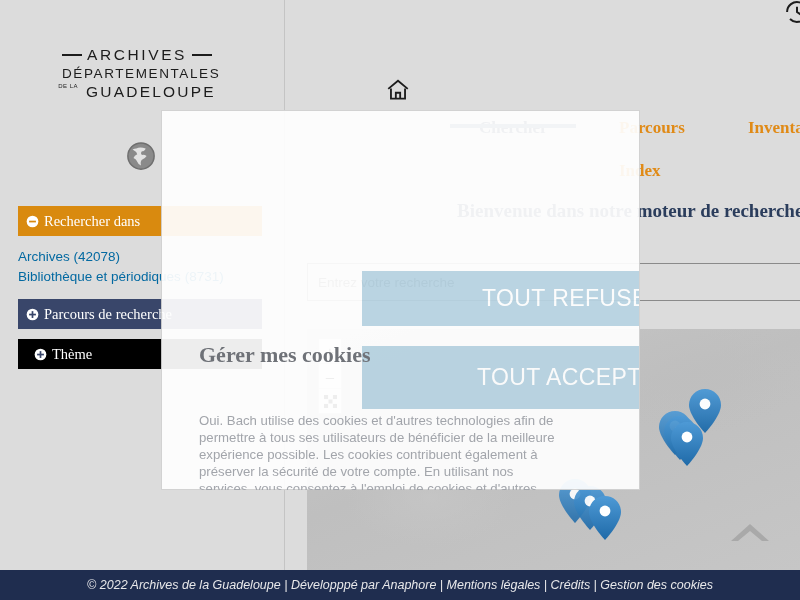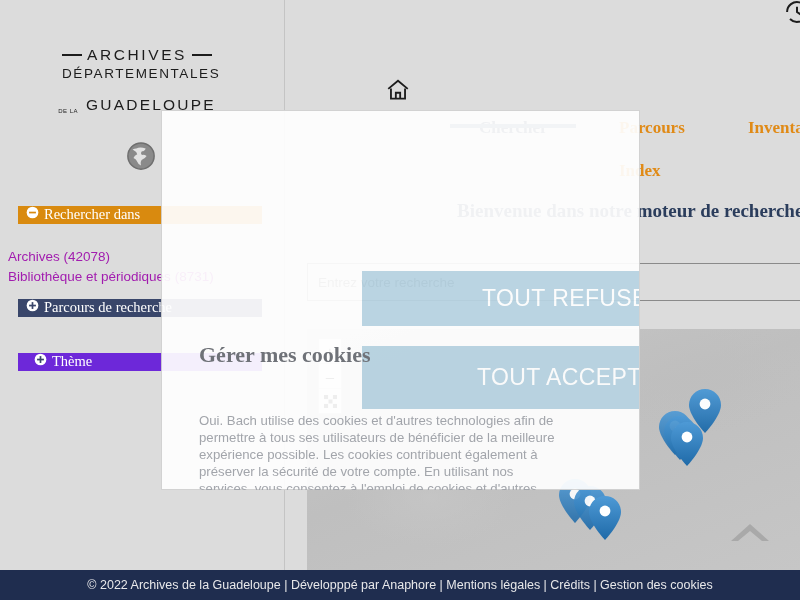--- a/index.html
+++ b/index.html
@@ -17,49 +17,49 @@
   .header-band { position: absolute; left: 0; top: 0; width: 800px; height: 570px; background: #dcdcdc; }
 
   .vdivider { position:absolute; left:284px; top:0; width:1px; height:570px; background:#c4c4c4; }
 
   
   .logo { position: absolute; left: 62px; top: 46px; width: 150px; color:#1c1c1c; text-align:center; }
   .logo-l1 { font-size: 15.5px; letter-spacing: 2.6px; font-weight: 400; white-space:nowrap;
              display:flex; align-items:center; justify-content:center; gap:5px; }
   .logo-rule { display:block; height:2px; background:#1c1c1c; width:22px; }
   .logo-l2 { font-size: 13.5px; letter-spacing: 1.6px; margin-top:2px; white-space:nowrap; }
-  .logo-l3 { font-size: 15.5px; letter-spacing: 2.2px; margin-top:15px; white-space:nowrap;
-             display:flex; align-items:flex-end; justify-content:center; gap:8px; }
+  .logo-l3 { font-size: 15.5px; letter-spacing: 2.2px; margin-top:2px; white-space:nowrap;
+             display:flex; align-items:flex-start; justify-content:center; gap:8px; }
   .logo-dela { font-size: 6px; letter-spacing: .5px; }
 
   
   .nav { position:absolute; left:0; top:0; width:800px; height:130px; }
   .nav-home { position:absolute; left:385px; top:77px; width:26px; height:26px; }
   .nav-item { position:absolute; font-family:"Liberation Serif", serif; font-size:17px; font-weight:700; white-space:nowrap;margin-top:32px; }
   .nav-chercher { left:479px; top:86px; color:#2b3d5c; }
   .nav-chercher-underline { position:absolute; left:450px; top:124px; width:126px; height:4px; background:#54637f; }
   .nav-soldats { left:619px; top:86px; color:#e08a16; }
   .nav-index { left:619px; top:129px; color:#e08a16; }
   .nav-inventaires { left:748px; top:86px; color:#e08a16; }
 
   .top-right-icon { position:absolute; left:783px; top:-2px; width:28px; height:28px; color:#1c1c1c; }
 
   
   .globe { position:absolute; left:126px; top:141px; width:30px; height:30px; color:#7b7b7b; }
 
   
-  .facet { position:absolute; left:18px; width:244px; height:18px; display:flex; align-items:flex-start;
+  .facet { position:absolute; left:18px; width:244px; height:30px; display:flex; align-items:center;
            padding-left:8px; gap:5px; color:#ffffff;
            font-family:"Liberation Serif", serif; font-size:14.5px; }
   .facet-orange { top:206px; background:#d98a0f; }
   .facet-blue1  { top:299px; background:#39466a; }
-  .facet-blue2  { top:353px; background:#6d28d9;padding-left:16px; }
+  .facet-blue2  { top:339px; background:#000000;padding-left:16px; }
   .facet-ico { width:13px; height:13px; flex:0 0 13px; }
 
-  .facet-opt { position:absolute; left:8px; color:#a21caf; font-size:13.5px; white-space:nowrap; }
+  .facet-opt { position:absolute; left:18px; color:#0369a1; font-size:13.5px; white-space:nowrap; }
   .facet-opt-1 { top:249px; }
   .facet-opt-2 { top:269px; }
 
   
   .welcome { position:absolute; left:457px; top:200px; font-family:"Liberation Serif", serif;
              font-size:19px; font-weight:700; color:#2b3d5c; white-space:nowrap; }
   .search-box { position:absolute; left:307px; top:263px; width:520px; height:38px;
                 border:1px solid #8a8a8a; background:transparent; }
   .search-ph { position:absolute; left:318px; top:275px; font-size:13.5px; color:#5a5a5a; }
 
@@ -74,21 +74,21 @@
   .map-ctrl { position:absolute; left:318px; top:338px; width:24px; height:76px;
               background:#fdfdfd; border:1px solid #c9c9c9; display:flex; flex-direction:column; }
   .map-btn { flex:1; display:flex; align-items:center; justify-content:center;
              font-size:15px; color:#1a1a1a; border-bottom:1px solid #dcdcdc; line-height:1; }
   .map-btn:last-child { border-bottom:none; }
 
   .pin { position:absolute; width:100%; height:100%; }
 
   
   .footer { position:absolute; left:0; top:570px; width:800px; height:30px; background:#1f2d4f;
-            display:flex; align-items:center; justify-content:center; }
+            display:flex; align-items:center; justify-content:center;font-style:italic; }
   .footer-txt { font-size:12.5px; color:#e8e8ea; white-space:nowrap; }
 
   
   .modal { position:absolute; left:161px; top:110px; width:479px; height:380px;
            background:#ffffff; border:1px solid #d2d2d2; overflow:hidden;
            opacity:.93; }
   .btn-refuse { position:absolute; left:200px; top:160px; width:393px; height:55px;
                 background:#b8d4e3; color:#ffffff; font-size:23px; letter-spacing:.4px;
                 display:flex; align-items:center; padding-left:120px; }
   .btn-accept { position:absolute; left:200px; top:235px; width:393px; height:63px;

